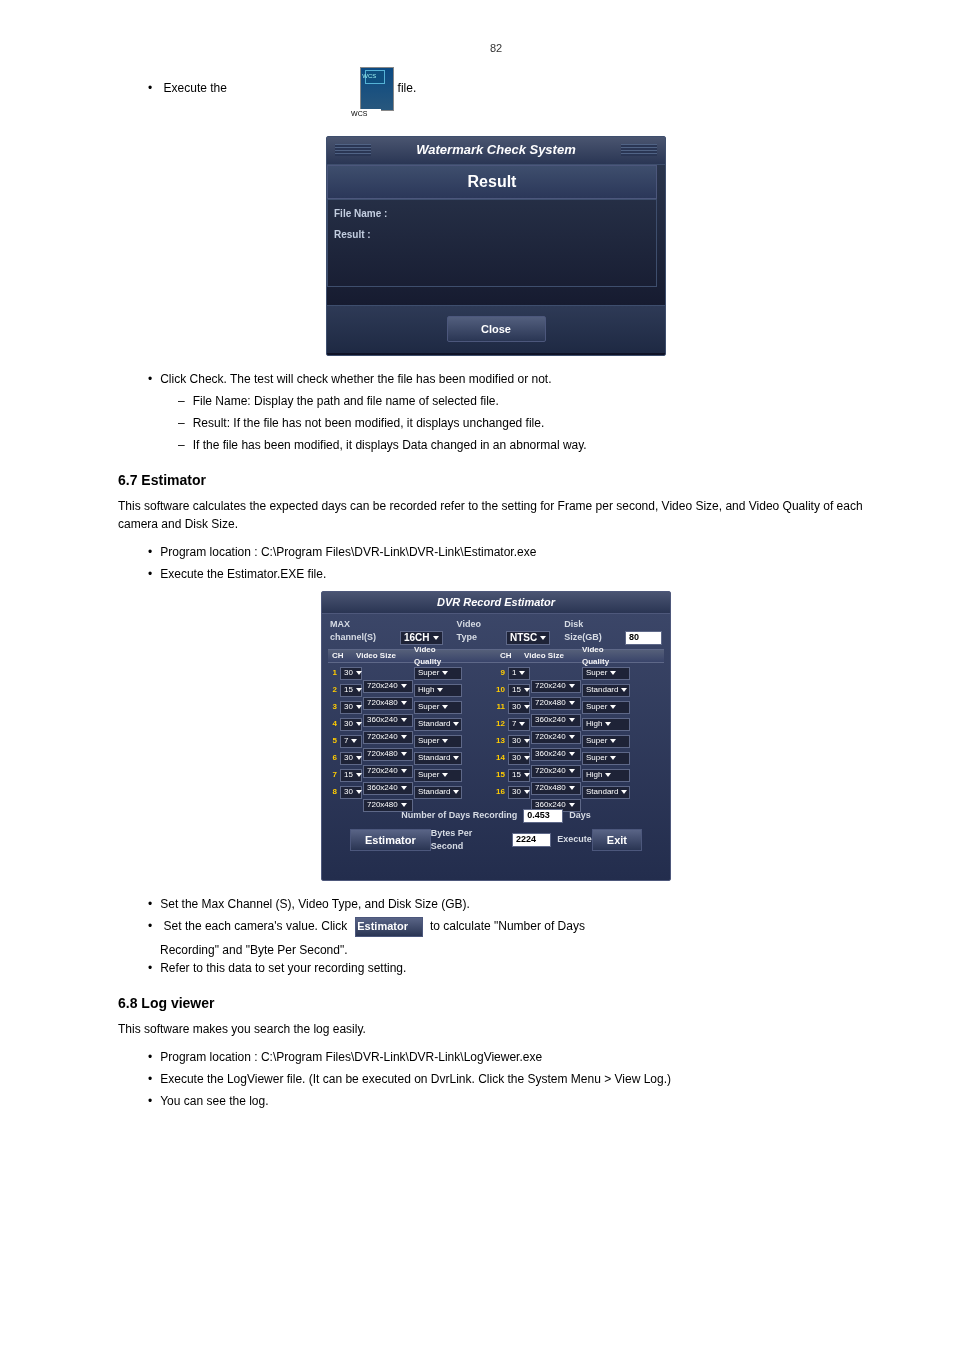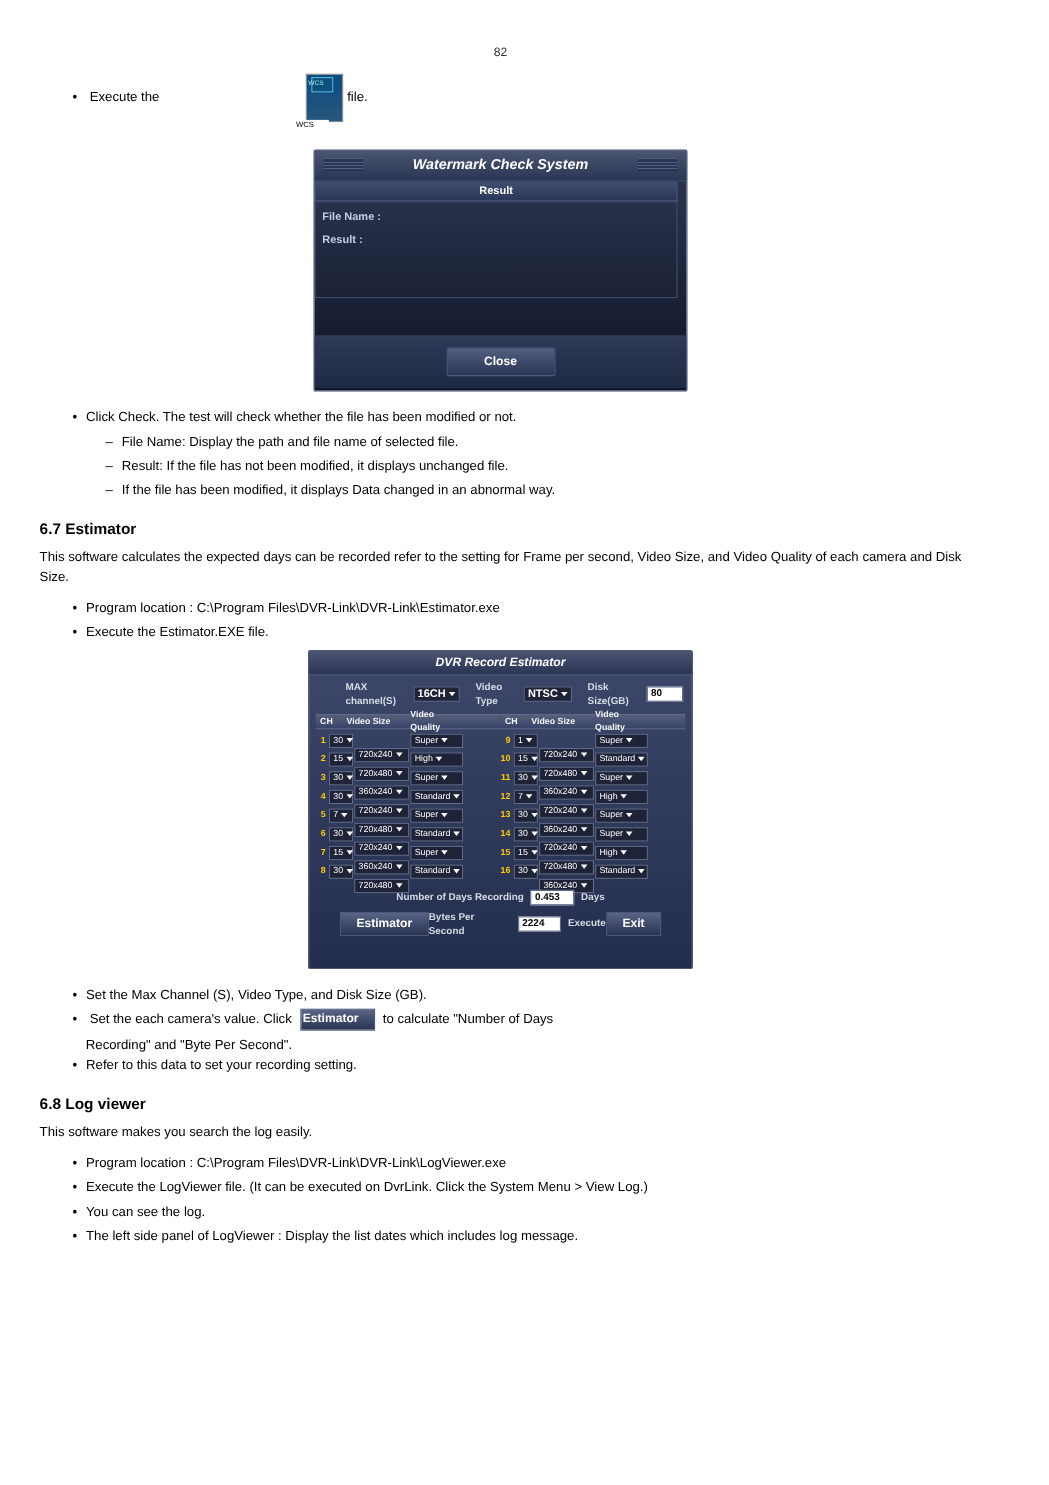--- a/index.html
+++ b/index.html
@@ -9,21 +9,21 @@
     width: 954px;
     background: #fff;
     font-family: Arial, sans-serif;
     font-size: 12px;
     color: #000;
     line-height: 1.5;
   }
   .page {
     width: 954px;
     min-height: 1350px;
-    padding: 40px 80px 40px 36px;
+    padding: 40px 80px 40px 118px;
     position: relative;
   }
   .page-num {
     text-align: center;
     font-size: 11px;
     margin-bottom: 10px;
     color: #333;
   }
   .bullet {
     margin-left: 30px;
@@ -144,27 +144,27 @@
   }
   .wcs-btn.big {
     width: 99px;
     margin: 0 auto;
   }
   .wcs-main {
     flex: 1;
     padding: 0 8px 4px 0;
   }
   .wcs-result-hdr {
-    height: 18px;
+    height: 34px;
     background: linear-gradient(#3e4e6d,#2b3759);
     display: flex;
     align-items: center;
     justify-content: center;
     color: #fff;
-    font-size: 10px;
+    font-size: 16px;
     font-weight: bold;
     border: 1px solid #4c577c;
   }
   .wcs-result-box {
     height: 88px;
     border: 1px solid #3e4e6d;
     padding: 6px;
     color: #c3cee0;
     font-size: 10px;
   }
@@ -195,26 +195,25 @@
     justify-content: center;
     font-style: italic;
     font-weight: bold;
     color: #fdfdfe;
     font-size: 11px;
     border-bottom: 1px solid #4e587b;
     background: linear-gradient(#4a5472, #2a3553);
   }
   .est-top {
     display: flex;
-    align-items: center;
+    align-items: flex-end;
     padding: 4px 8px;
     gap: 4px;
     font-size: 9px;
     font-weight: bold;
-    margin-left: 25px;
   }
   .est-sel {
     height: 14px;
     background: #1e2337;
     border: 1px solid #5e6888;
     color: #fff;
     font-size: 10px;
     padding: 0 3px;
     display: inline-flex;
     align-items: center;
@@ -522,14 +521,13 @@
   </div>
   <div style="margin-left:42px">Recording" and "Byte Per Second".</div>
   <div class="bullet">Refer to this data to set your recording setting.</div>
 
   <h2 class="section">6.8 Log viewer</h2>
   <div>This software makes you search the log easily.</div>
   <div class="spacer"></div>
   <div class="bullet">Program location : C:\Program Files\DVR-Link\DVR-Link\LogViewer.exe</div>
   <div class="bullet">Execute the LogViewer file. (It can be executed on DvrLink. Click the System Menu &gt; View Log.)</div>
   <div class="bullet">You can see the log.</div>
-  <div class="bullet">The left side panel of LogViewer : Display the list dates which includes log message.</div>
 </div>
 
 </body></html>

